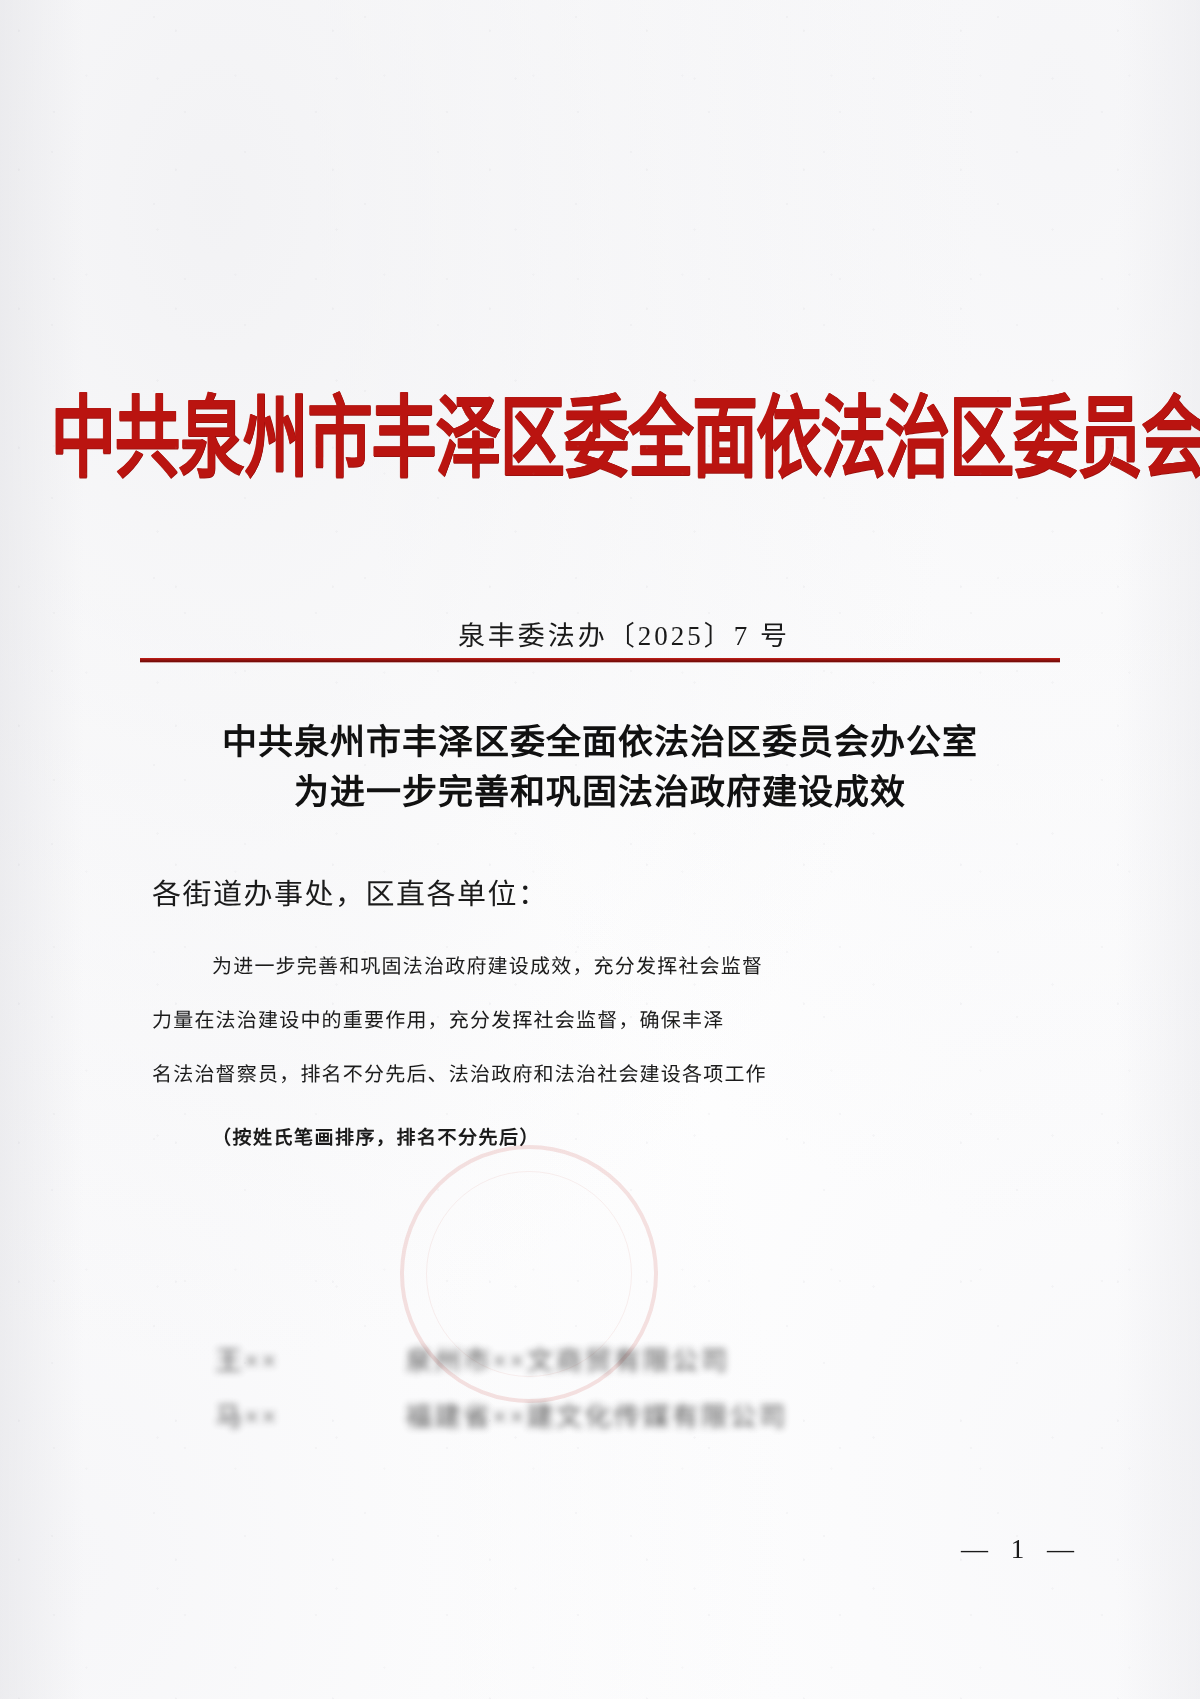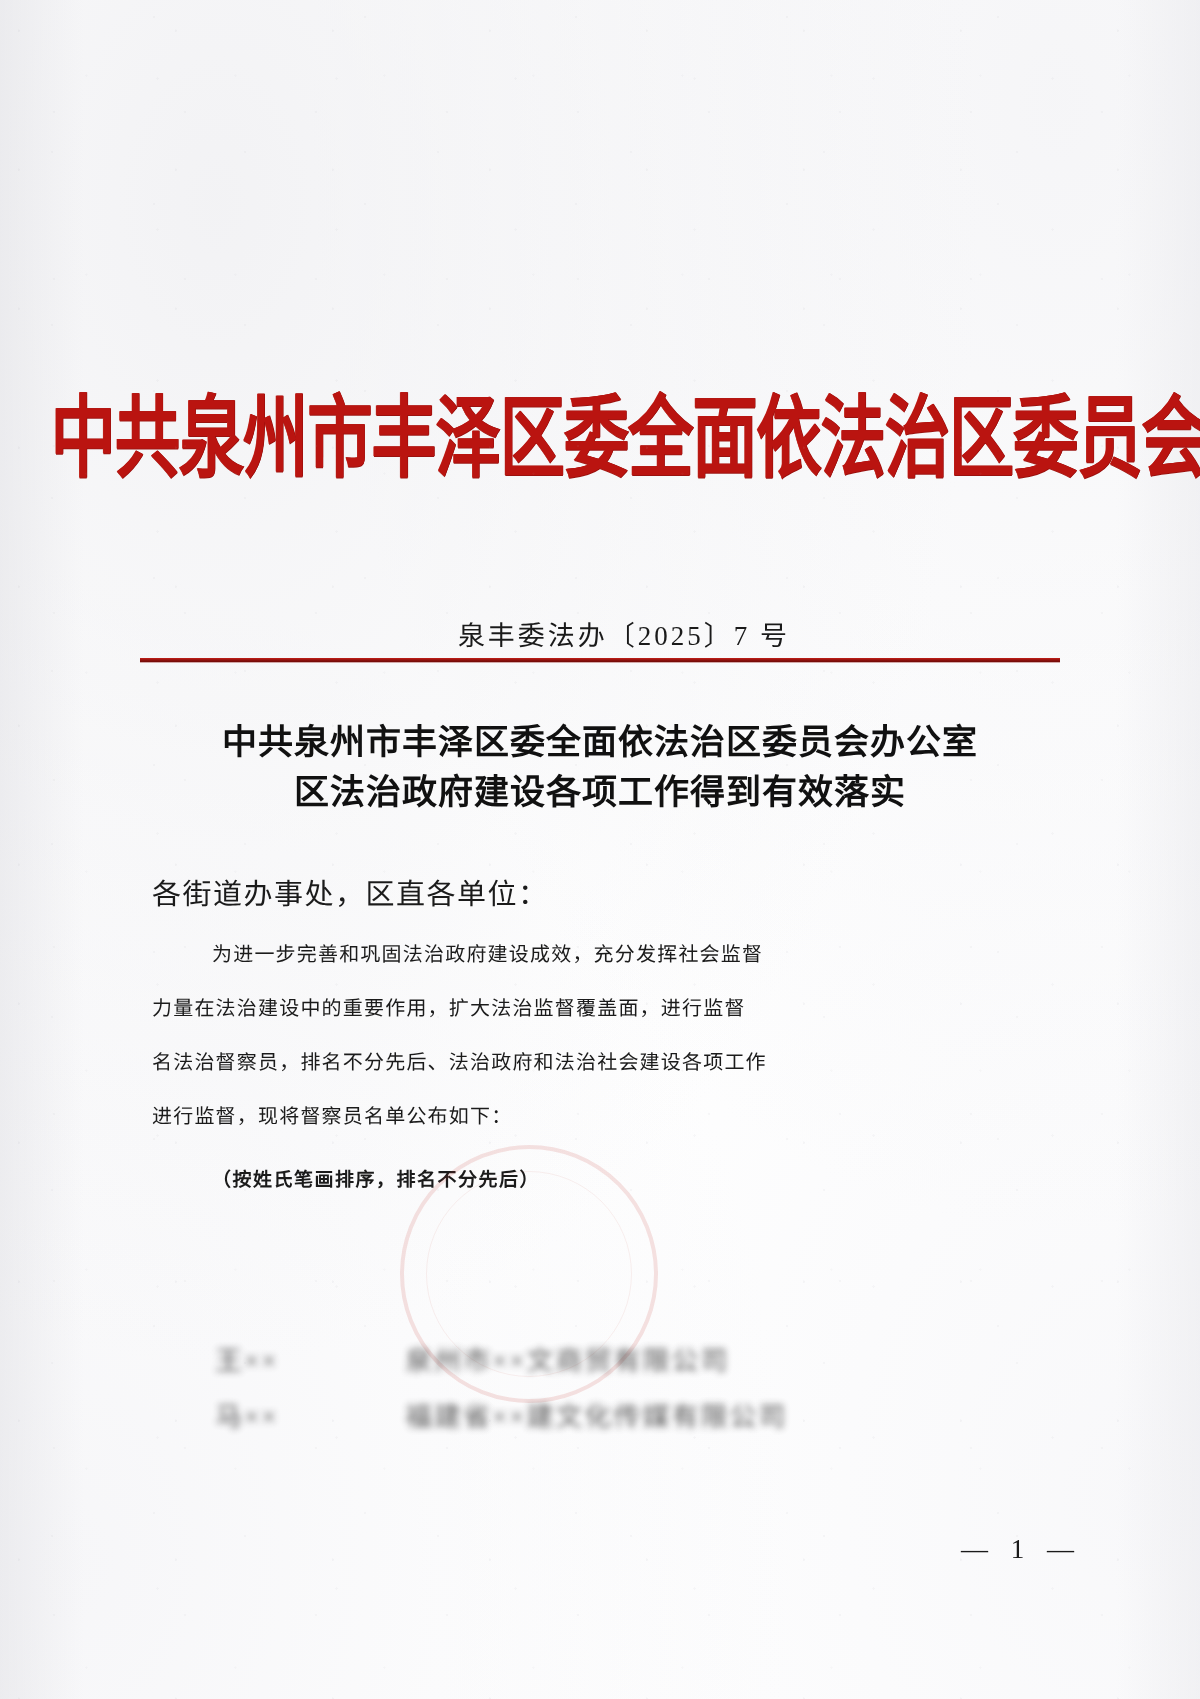--- a/index.html
+++ b/index.html
@@ -121,21 +121,21 @@
     left: 152px;
     width: 900px;
     top: 880px;
     font-family: "Liberation Serif", "DejaVu Serif", serif;
     color: #1b1b1b;
   }
   .salutation {
     font-size: 29px;
     line-height: 1.0;
     letter-spacing: 1.5px;
-    margin-bottom: 18px;
+    margin-bottom: 30px;
   }
   .para-line {
     font-size: 20px;
     line-height: 54px;
     letter-spacing: 1.2px;
     white-space: nowrap;
   }
   .para-line.indent {
     text-indent: 60px;
   }
@@ -214,30 +214,29 @@
   <div class="masthead">
     <div class="masthead-title">中共泉州市丰泽区委全面依法治区委员会办公室</div>
   </div>
 
   <div class="doc-number">泉丰委法办〔2025〕7 号</div>
 
   <div class="red-rule"></div>
 
   <div class="doc-title">
     <div class="doc-title-line">中共泉州市丰泽区委全面依法治区委员会办公室</div>
-    <div class="doc-title-line">区法治政府建设各项工作得到有效落实</div>
+    <div class="doc-title-line">为进一步完善和巩固法治政府建设成效</div>
   </div>
 
   <div class="body-block">
     <div class="salutation">各街道办事处，区直各单位：</div>
 
     <div class="para-line indent">为进一步完善和巩固法治政府建设成效，充分发挥社会监督</div>
-    <div class="para-line">力量在法治建设中的重要作用，扩大法治监督覆盖面，进行监督</div>
+    <div class="para-line">力量在法治建设中的重要作用，充分发挥社会监督，确保丰泽</div>
     <div class="para-line">名法治督察员，排名不分先后、法治政府和法治社会建设各项工作</div>
-    <div class="para-line">进行监督，现将督察员名单公布如下：</div>
 
     <div class="note-line">（按姓氏笔画排序，排名不分先后）</div>
   </div>
 
   <div class="seal-ghost"></div>
 
   <div class="roster">
     <div class="roster-row">
       <span class="redacted name">王××</span>
       <span class="redacted org">泉州市××文商贸有限公司</span>

